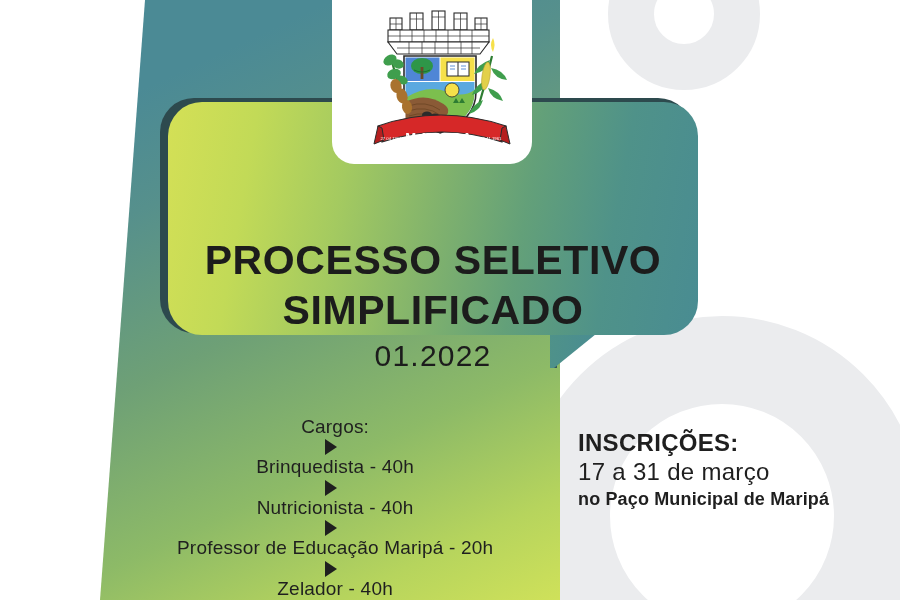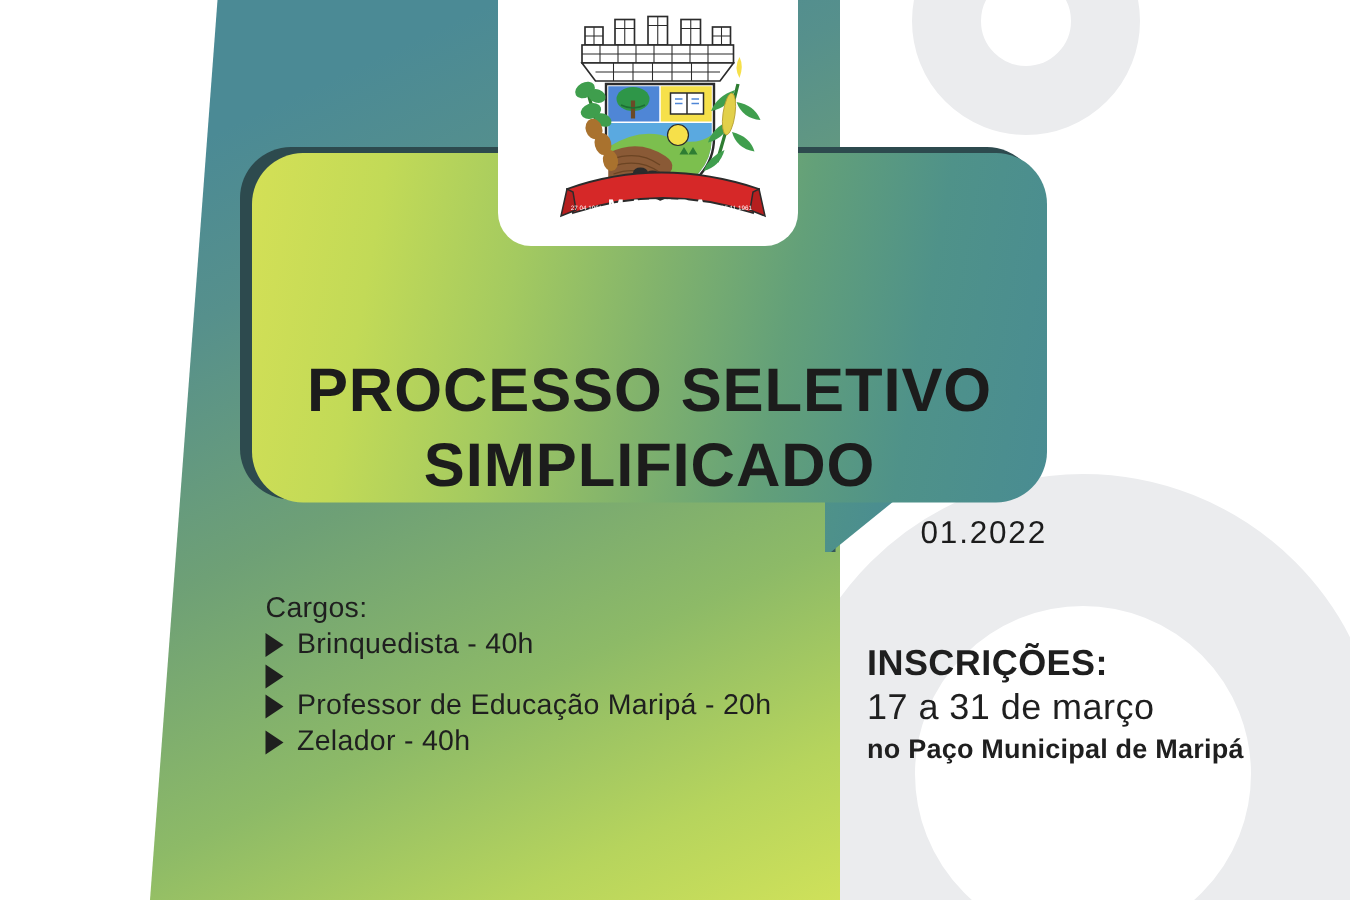--- a/index.html
+++ b/index.html
@@ -145,52 +145,53 @@
   }
   #title-line-1,
   #title-line-2 {
     font-size: 41px;
     font-weight: bold;
     letter-spacing: 0.6px;
     line-height: 50px;
     white-space: nowrap;
   }
   #title-edition {
-    font-size: 21px;
+    font-size: 30px;
     font-weight: 400;
     letter-spacing: 1.2px;
     line-height: 38px;
     margin-top: 2px;
-    text-align: right;
   }
 
   
   #cargos-block {
     position: absolute;
     left: 177px;
-    top: 394px;
+    top: 415px;
     color: #1f1f1f;
+    text-align: center;
   }
   #cargos-heading {
     font-size: 19px;
     line-height: 24px;
     letter-spacing: 0.2px;
   }
   #cargos-list {
     list-style: none;
     margin: 0;
     padding: 0;
   }
   #cargos-list li {
     font-size: 19px;
     line-height: 24.5px;
     letter-spacing: 0.2px;
     display: flex;
     align-items: center;
     white-space: nowrap;
+    flex-direction: column;
   }
   .bullet-arrow {
     display: inline-block;
     width: 0;
     height: 0;
     border-top: 8px solid transparent;
     border-bottom: 8px solid transparent;
     border-left: 12px solid #1f1f1f;
     margin-right: 9px;
     flex: 0 0 auto;
@@ -337,20 +338,21 @@
 
   <div id="cargos-block">
     <div id="cargos-heading">Cargos:</div>
     <ul id="cargos-list">
       <li>
         <span class="bullet-arrow"></span>
         <span>Brinquedista - 40h</span>
       </li>
       <li>
         <span class="bullet-arrow"></span>
+        <span>Nutricionista - 40h</span>
       </li>
       <li>
         <span class="bullet-arrow"></span>
         <span>Professor de Educação Maripá - 20h</span>
       </li>
       <li>
         <span class="bullet-arrow"></span>
         <span>Zelador - 40h</span>
       </li>
     </ul>

